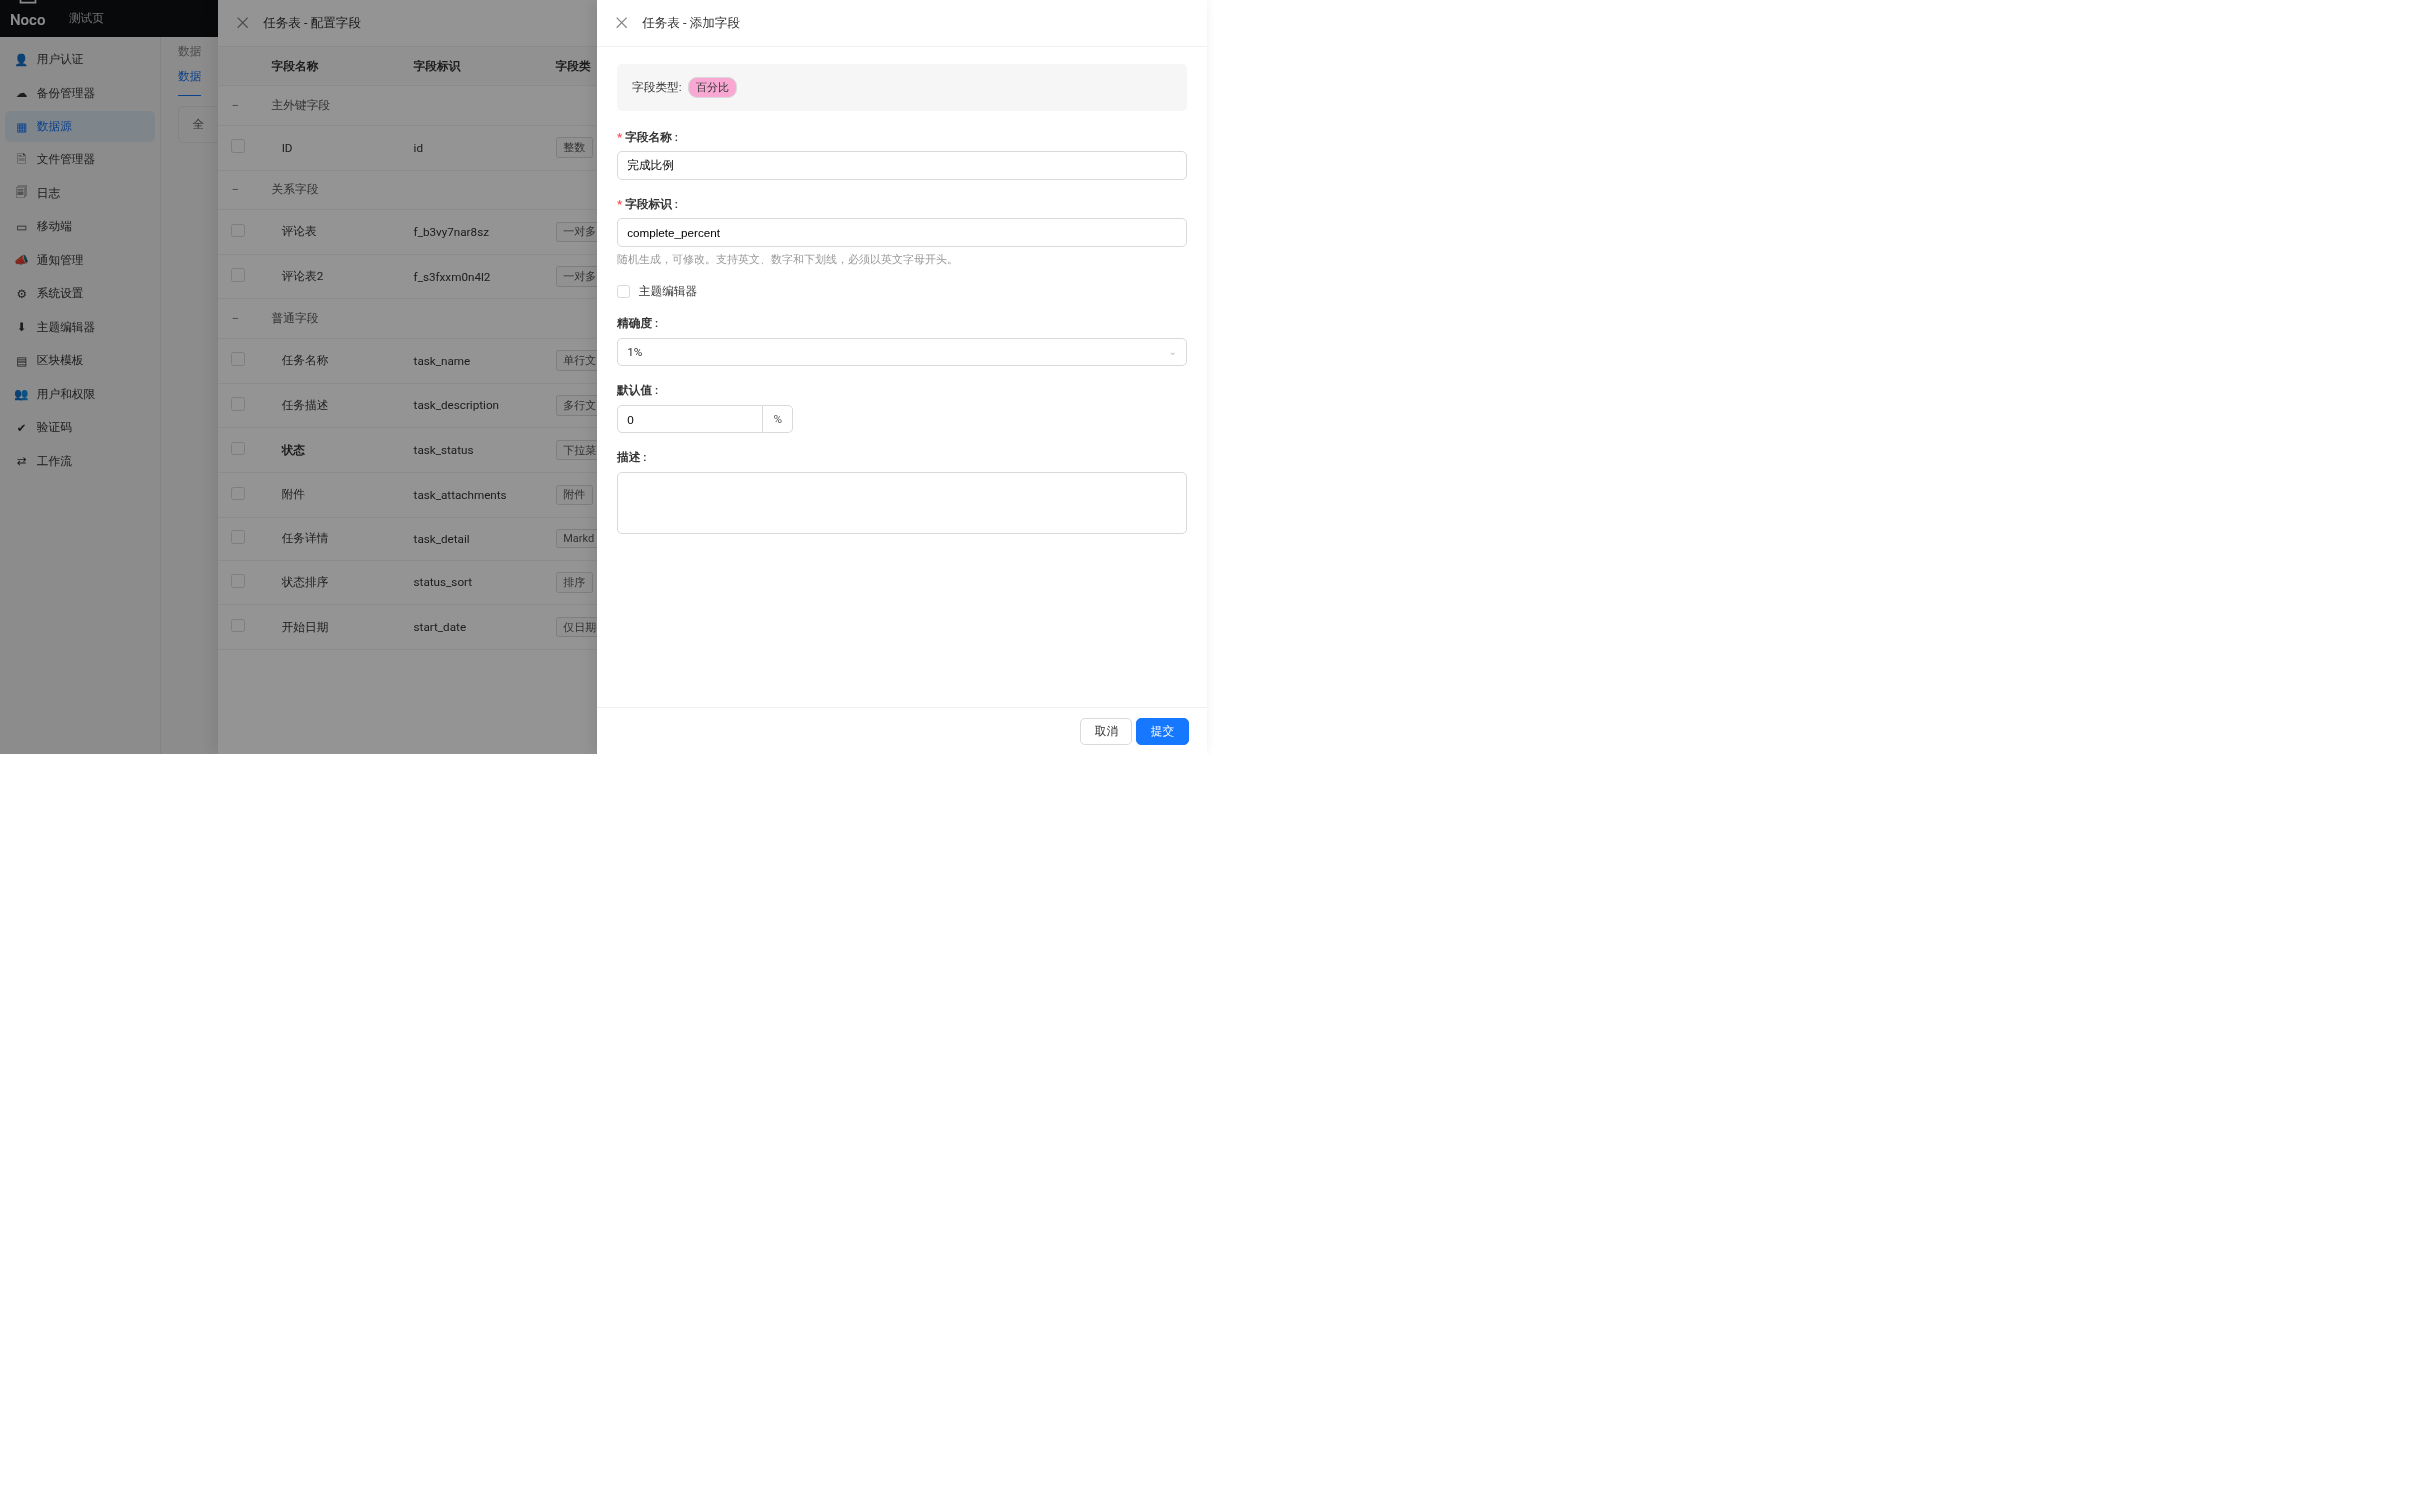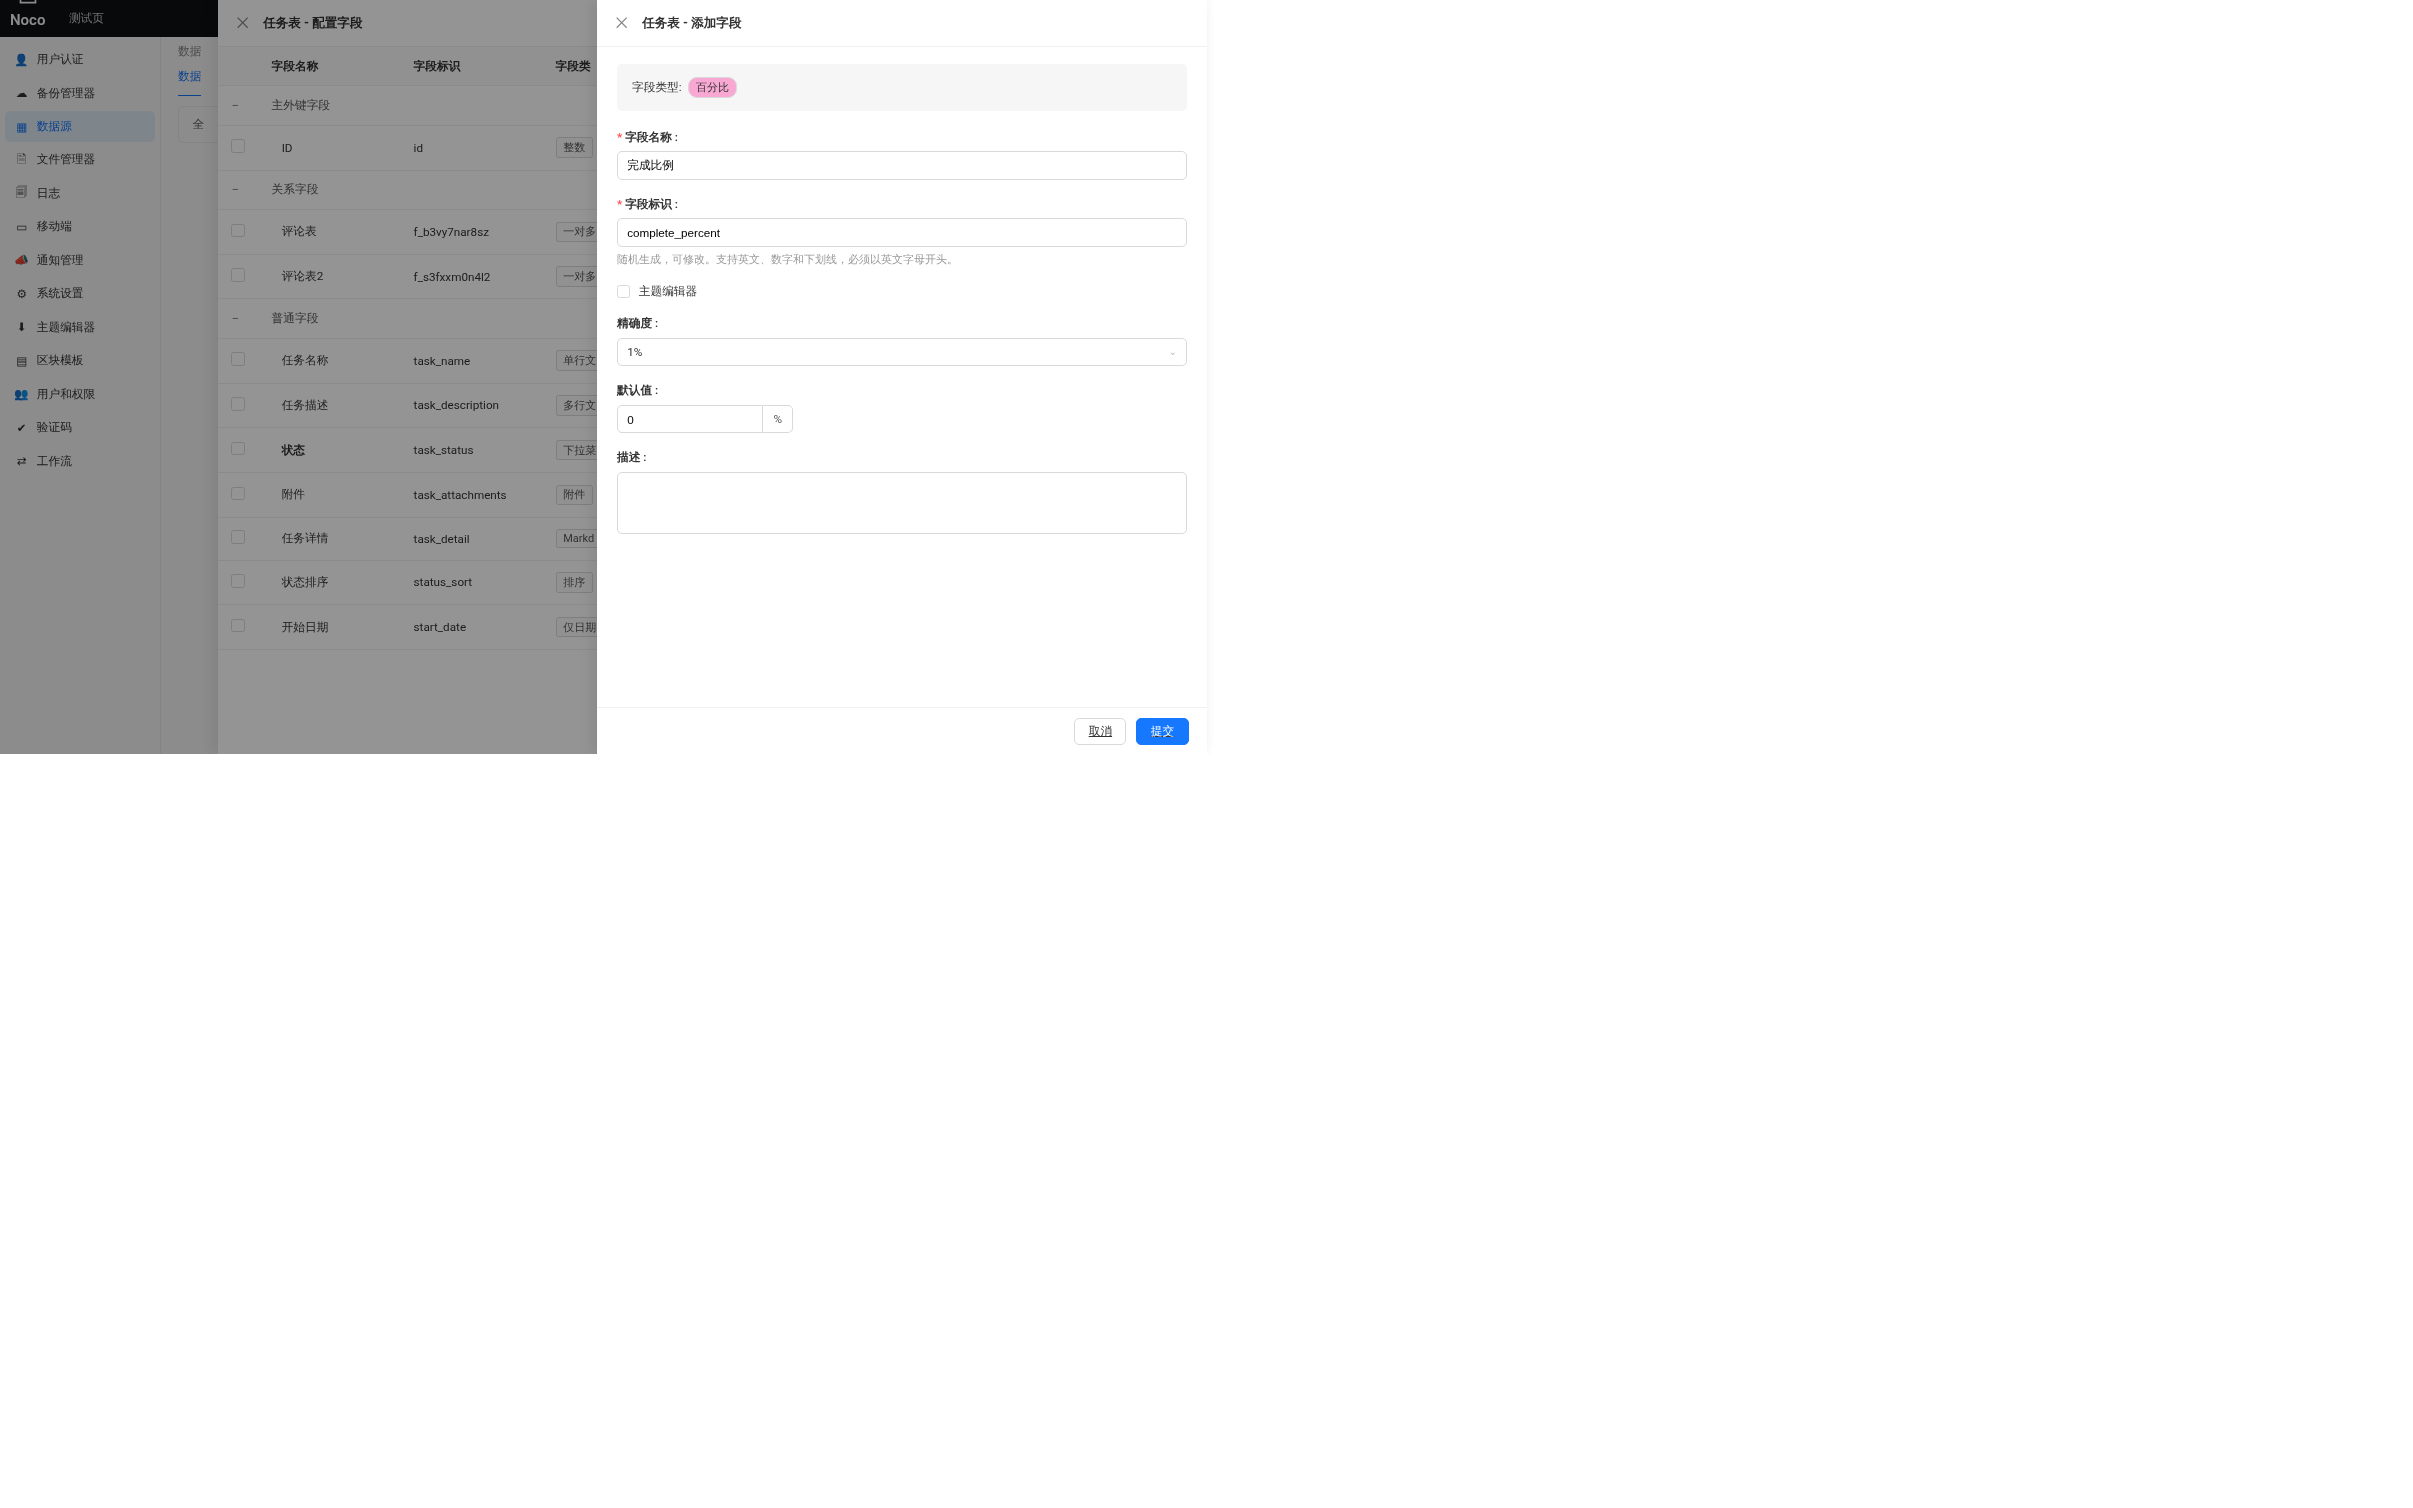--- a/index.html
+++ b/index.html
@@ -28,21 +28,21 @@
 .main-card { margin: 10px 17px; border: 0.8px solid #f0f0f0; border-radius: 5px; padding: 10px 13.4px; }
 .main-filter { color: #666; }
 
 
 .overlay { position: absolute; inset: 0; background: rgba(0,0,0,0.45); }
 
 
 .drawer1 { position: absolute; top: 0; bottom: 0; left: 218px; right: 0; background: #fff; box-shadow: -5px 0 13.4px rgba(0,0,0,0.08); display: flex; flex-direction: column; }
 .drawer-header { height: 47px; display: flex; align-items: center; padding: 0 18.4px; gap: 13.4px; border-bottom: 0.8px solid #f0f0f0; }
 .drawer-close { width: 13.4px; height: 13.4px; cursor: pointer; color: #888; }
-.drawer-title { font-weight: 700; font-size: 12.6px; }
+.drawer-title { font-weight: 400; font-size: 12.6px; }
 .drawer-body { flex: 1; overflow: auto; }
 
 
 .ftable { width: 100%; border-collapse: collapse; }
 .ftable th, .ftable td { padding: 11.7px 13.4px; text-align: left; font-size: 11.7px; }
 .ftable thead th { background: #fafafa; font-weight: 600; border-bottom: 0.8px solid #f0f0f0; }
 .ftable thead th:first-child { width: 37px; }
 .ftable thead th:nth-child(2) { width: 142px; }
 .ftable thead th:nth-child(3) { width: 142px; }
 .ftable tbody tr { border-bottom: 0.8px solid #f0f0f0; }
@@ -65,21 +65,21 @@
 .form-label::after { content: " :"; font-weight: 600; }
 .input { width: 100%; height: 28.5px; border: 0.8px solid #d9d9d9; border-radius: 5px; padding: 0 9.2px; font-size: 11.7px; outline: none; background: #fff; }
 .hint { color: #999; font-size: 11px; margin-top: 5px; }
 .checkbox-row { display: flex; align-items: center; gap: 8.4px; margin-bottom: 17px; }
 .select { width: 100%; height: 28.5px; border: 0.8px solid #d9d9d9; border-radius: 5px; padding: 0 9.2px; display: flex; align-items: center; justify-content: space-between; color: #333; }
 .chev { color: #bbb; font-size: 10px; }
 .input-group { display: flex; width: 176px; }
 .input-group .input { border-top-right-radius: 0; border-bottom-right-radius: 0; }
 .addon { height: 28.5px; border: 0.8px solid #d9d9d9; border-left: none; border-top-right-radius: 5px; border-bottom-right-radius: 5px; padding: 0 10px; display: flex; align-items: center; background: #fff; color: #555; }
 .textarea { width: 100%; height: 62px; border: 0.8px solid #d9d9d9; border-radius: 5px; padding: 6.7px 9.2px; resize: none; outline: none; font-family: inherit; font-size: 11.7px; }
-.drawer-footer { height: 47px; display: flex; align-items: center; justify-content: flex-end; padding: 0 18.4px; gap: 10px; border-top: 0.8px solid #f0f0f0; text-decoration: underline; }
+.drawer-footer { height: 47px; display: flex; align-items: center; justify-content: flex-end; padding: 0 18.4px; gap: 4px; border-top: 0.8px solid #f0f0f0; }
 .btn { height: 27px; padding: 0 13.4px; border-radius: 5px; cursor: pointer; font-size: 11.7px; display: flex; align-items: center; }
 .btn-default { border: 0.8px solid #d9d9d9; background: #fff; }
 .btn-primary { background: #1677ff; color: #fff; border: 0.8px solid #1677ff; }
 </style>
 </head>
 <body>
 
 <div class="app">
 
   <div class="topbar">

